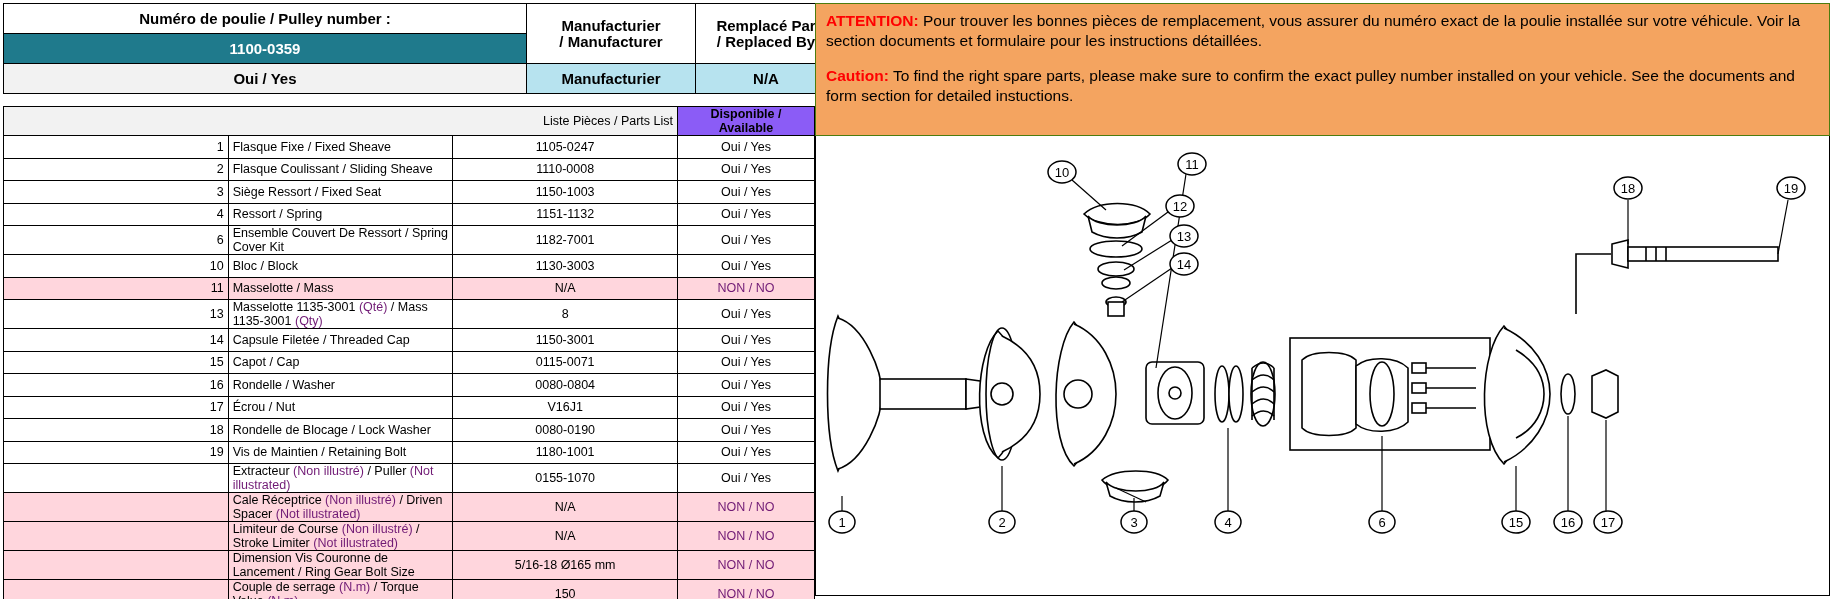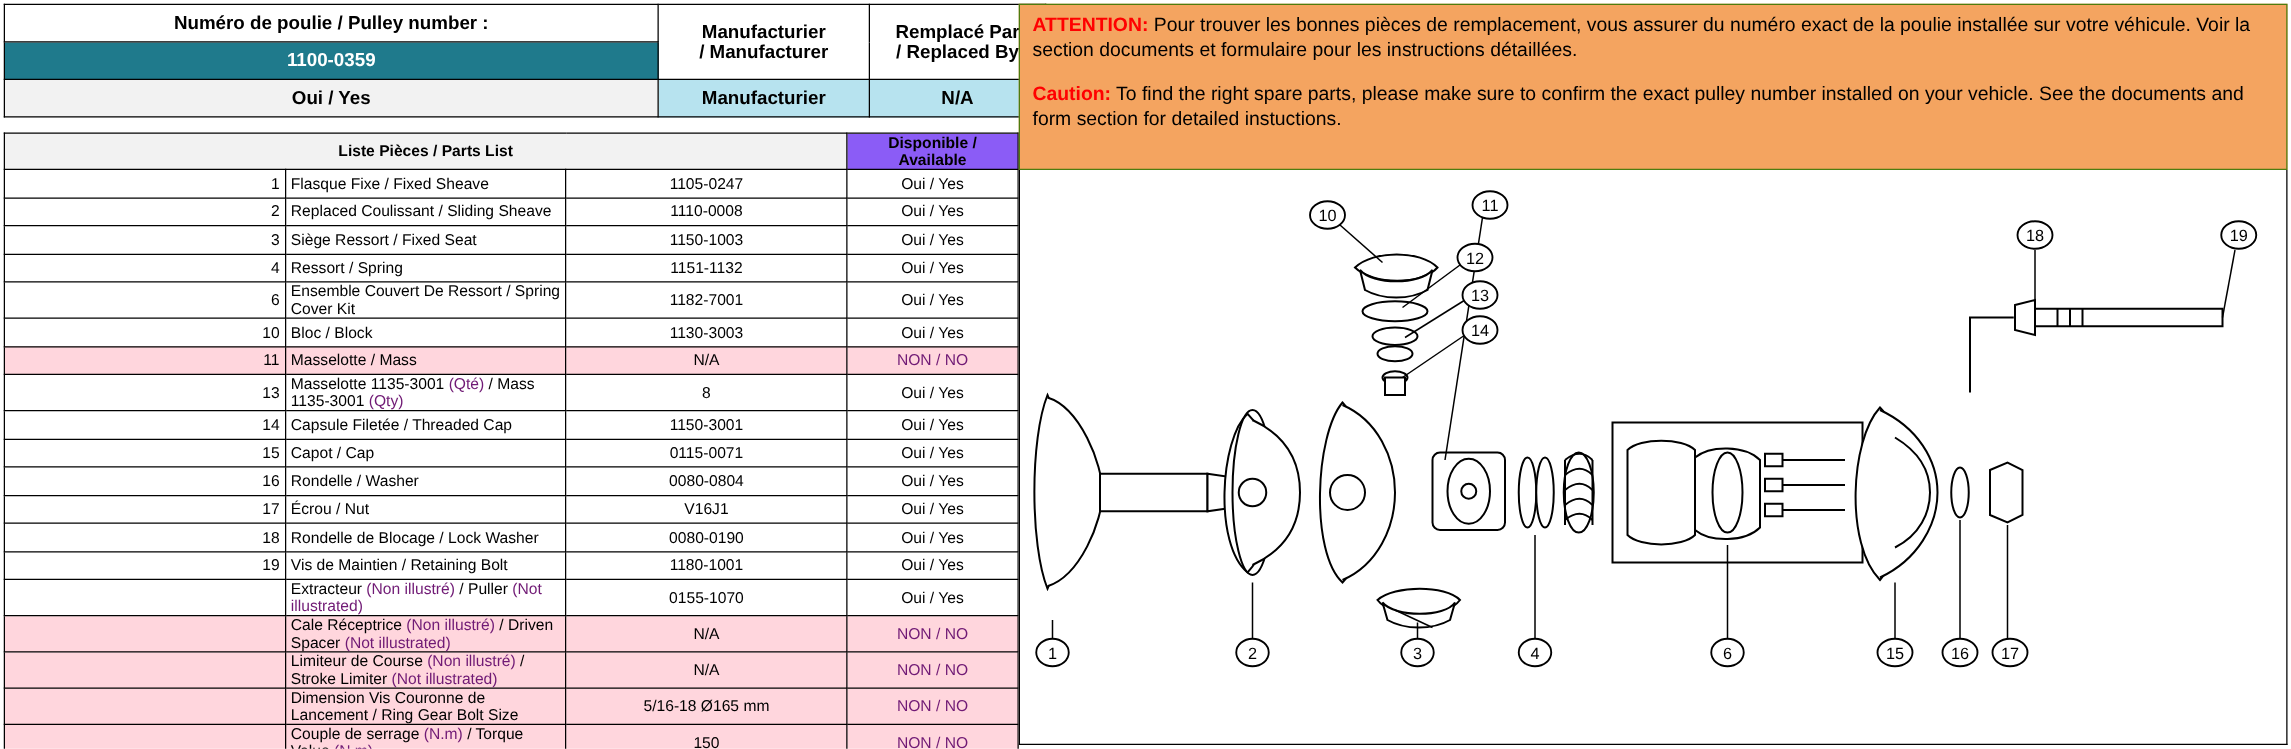--- a/index.html
+++ b/index.html
@@ -80,22 +80,22 @@
     padding: 0 4px;
     vertical-align: middle;
   }
   .col-idx   { width: 32px;  text-align: right; }
   .col-desc  { width: 480px; text-align: left; }
   .col-num   { width: 168px; text-align: center; margin-top: 36px; }
   .col-avail { width: 128px; text-align: center; }
 
   .parts-title {
     font-size: 17px;
-    font-weight: bold;
-    text-align: center;
+    font-weight: normal;
+    text-align: right;
     background: #f2f2f2;
     height: 30px;
   }
   .avail-head {
     font-size: 12px;
     font-weight: bold;
     text-align: center;
     background: #8b5cf6;
     vertical-align: bottom;
   }
@@ -178,21 +178,21 @@
       </tbody>
         <tbody id="parts-body">
           <tr>
             <td class="col-idx">1</td>
             <td class="col-desc">Flasque Fixe / Fixed Sheave</td>
             <td class="col-num">1105-0247</td>
             <td class="col-avail">Oui / Yes</td>
           </tr>
           <tr>
             <td class="col-idx">2</td>
-            <td class="col-desc">Replaced Coulissant / Sliding Sheave</td>
+            <td class="col-desc">Flasque Coulissant / Sliding Sheave</td>
             <td class="col-num">1110-0008</td>
             <td class="col-avail">Oui / Yes</td>
           </tr>
           <tr>
             <td class="col-idx">3</td>
             <td class="col-desc">Siège Ressort / Fixed Seat</td>
             <td class="col-num">1150-1003</td>
             <td class="col-avail">Oui / Yes</td>
           </tr>
           <tr>

